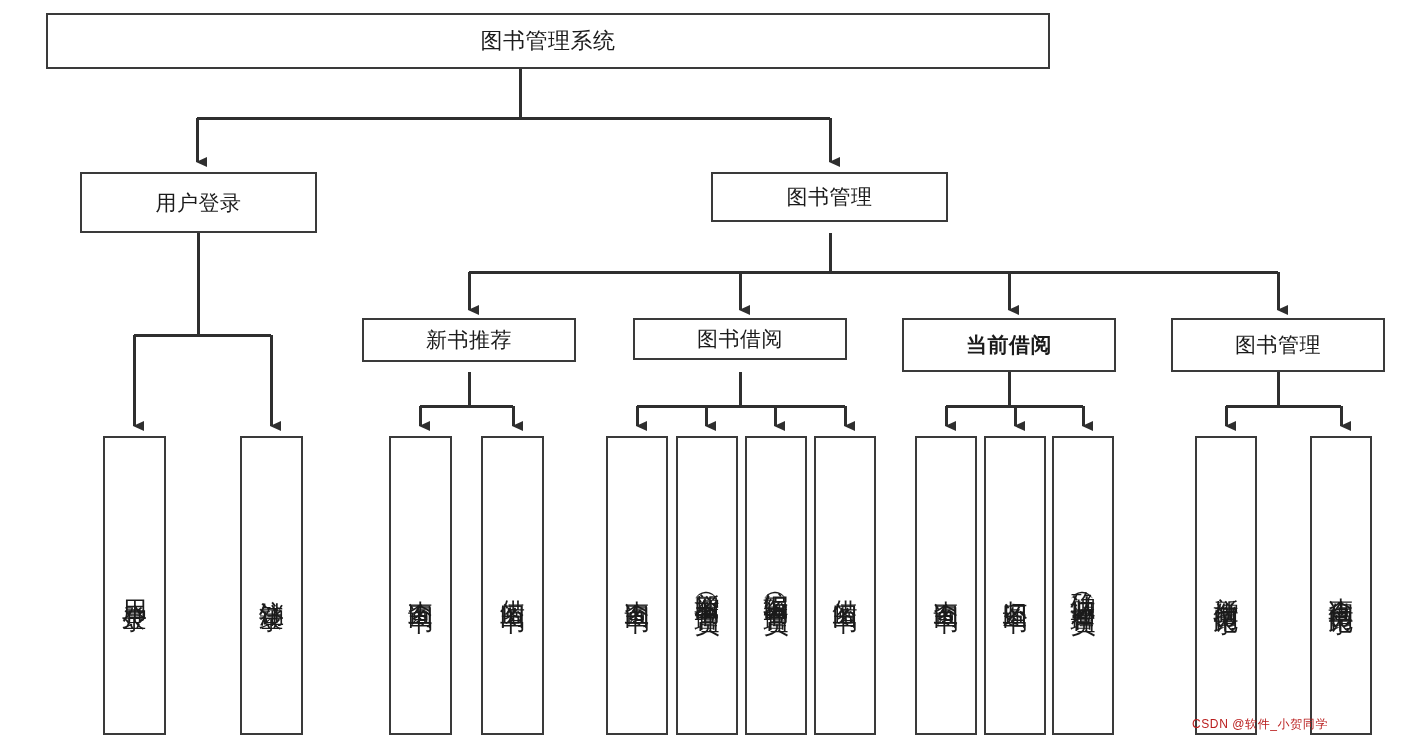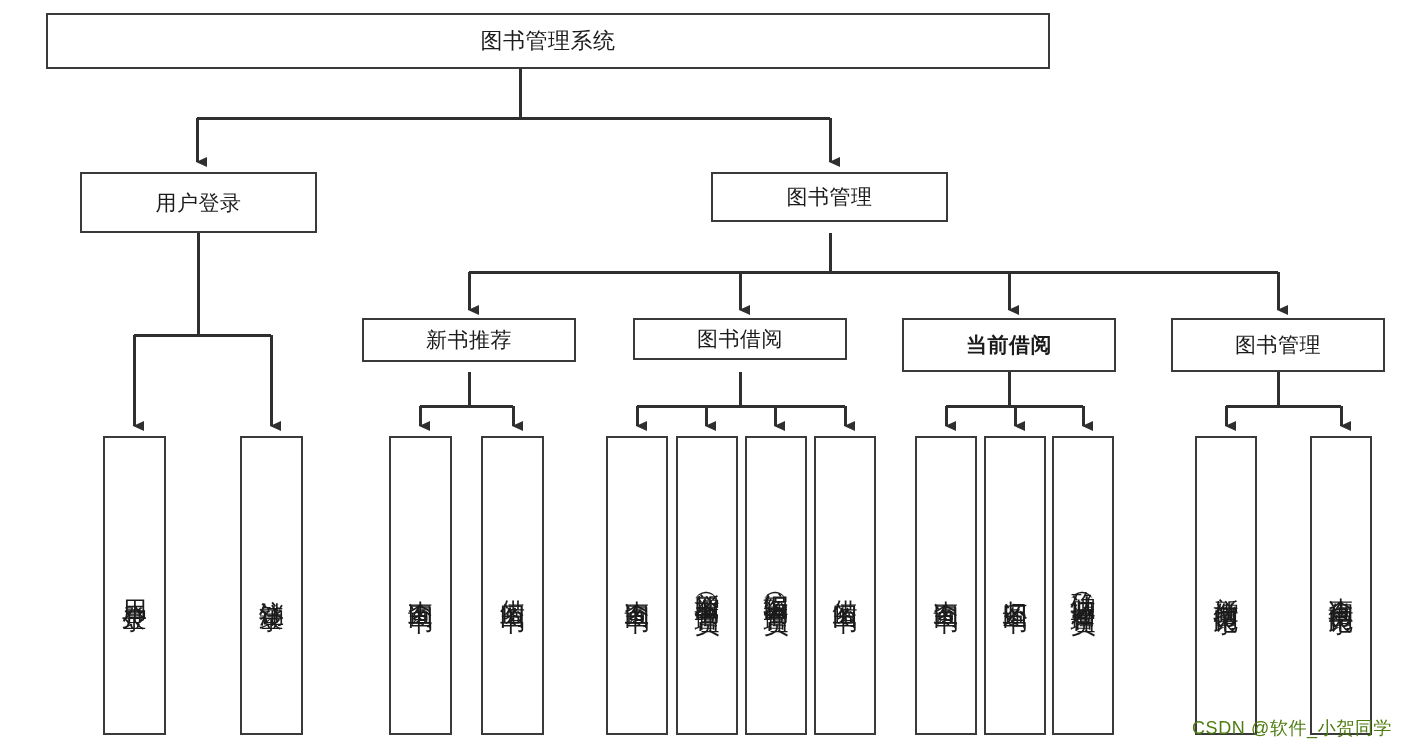--- a/index.html
+++ b/index.html
@@ -31,22 +31,22 @@
   .node.leaf{border-width:2.5px;}
   .node.leaf .lbl{
     writing-mode:vertical-rl;
     text-orientation:upright;
     font-size:25px;
     letter-spacing:3px;
     line-height:1;
   }
   .watermark{
     position:absolute;
-    color:#4d7c0f;
-    font-size:18px;
+    color:#b91c1c;
+    font-size:12px;
     letter-spacing:0.6px;
     white-space:nowrap;
     pointer-events:none;
   }
 </style>
 </head>
 <body>
 
 <div id="stage">
 

